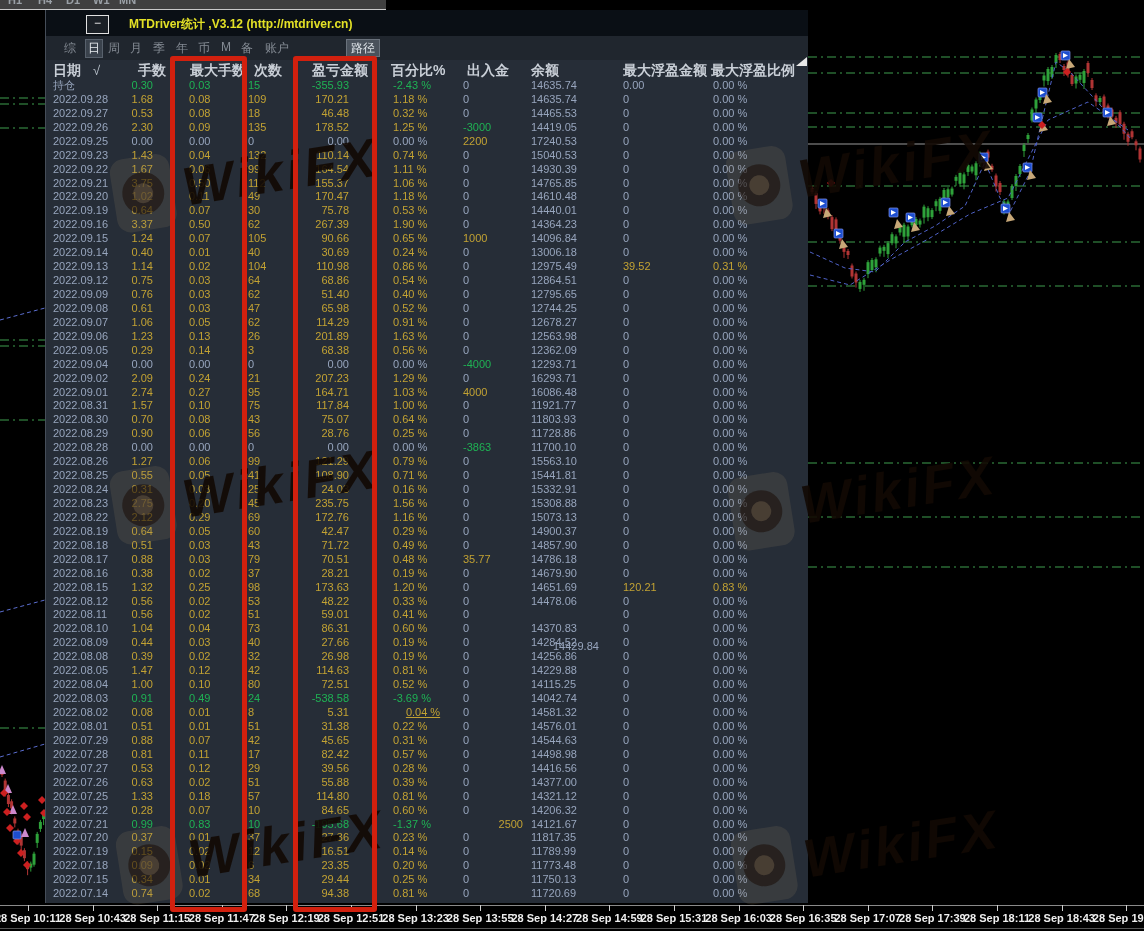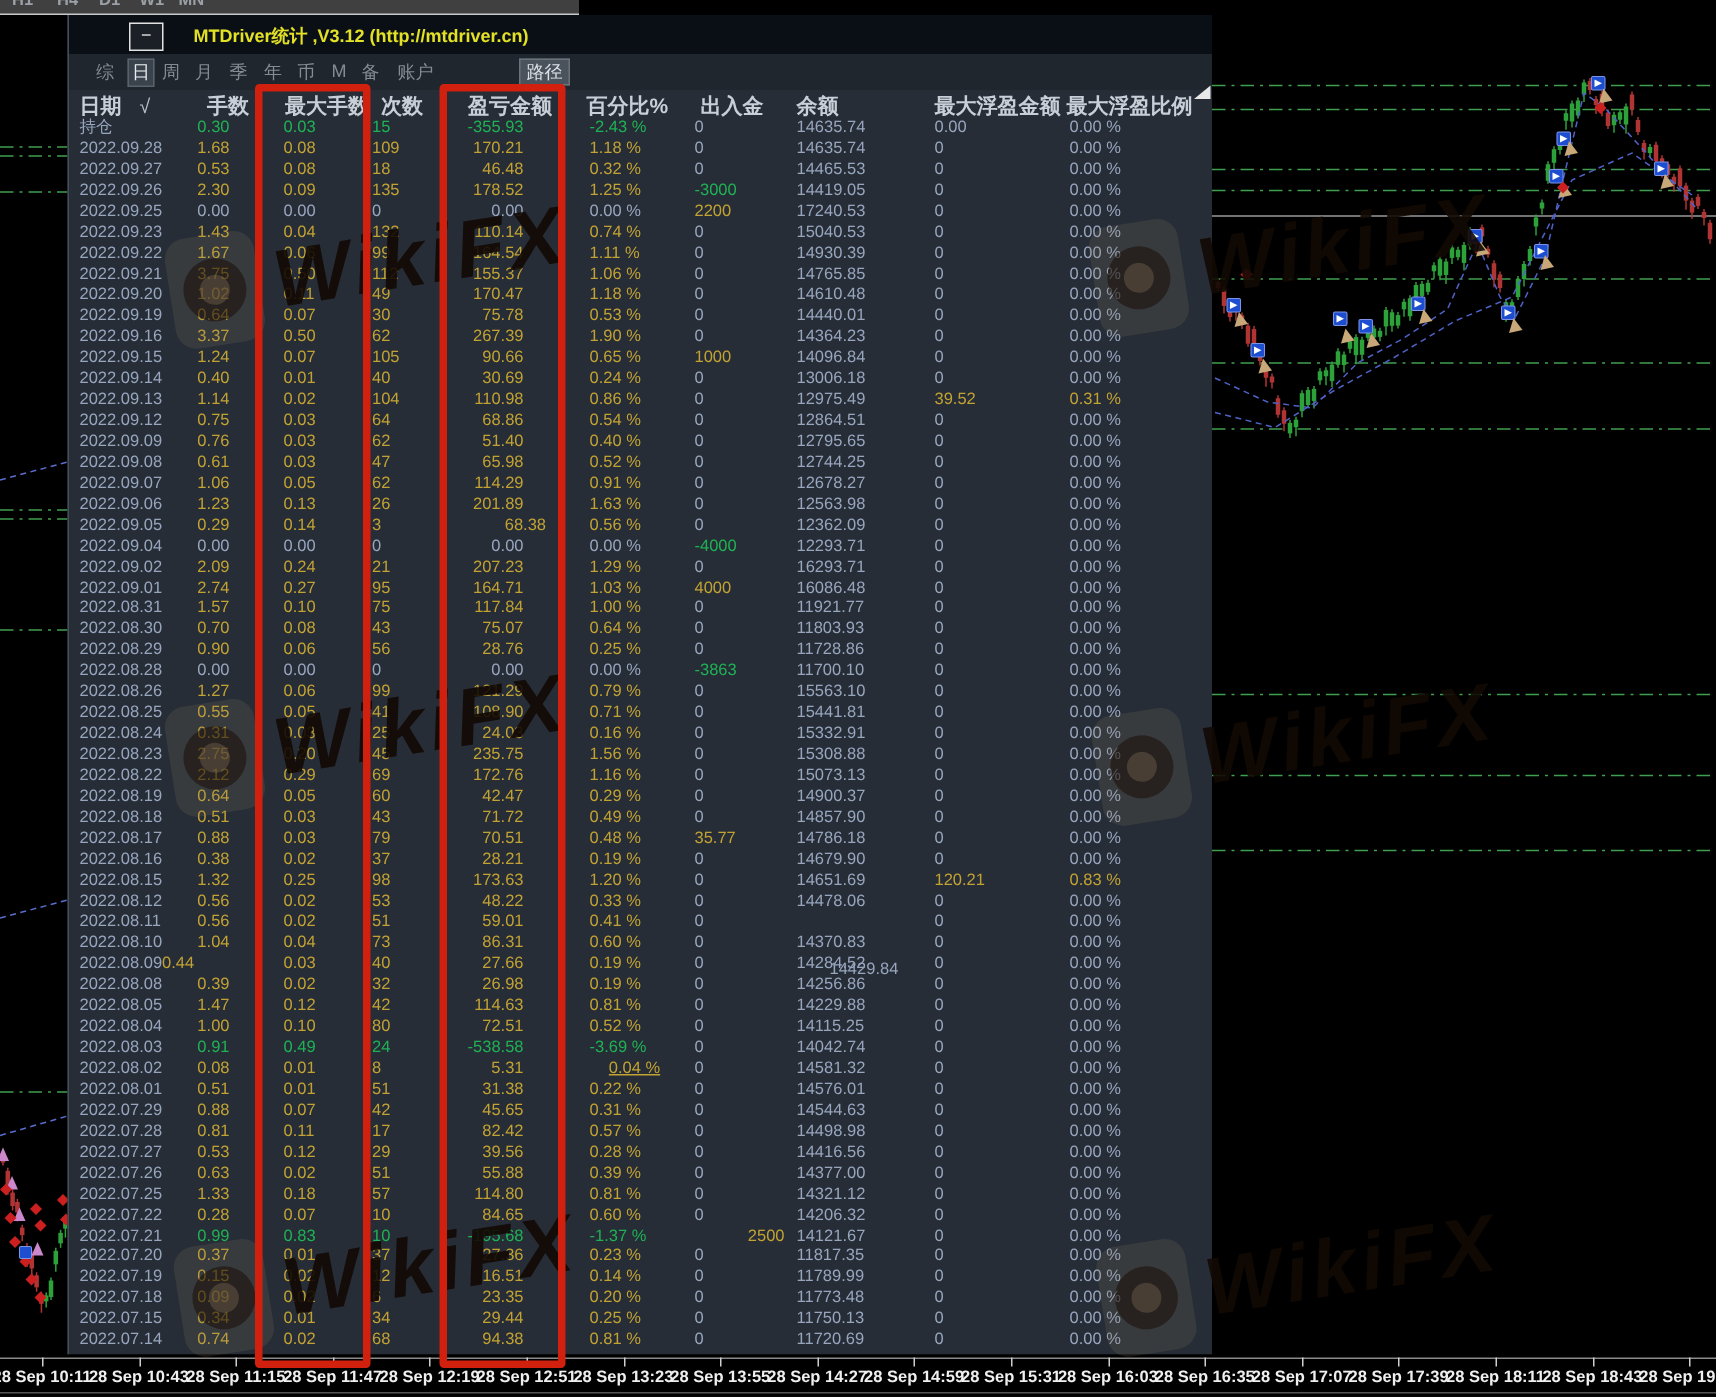--- a/index.html
+++ b/index.html
@@ -654,21 +654,21 @@
           <span class="c t-n" style="left: 417px; width: 60px; text-align: left;">0</span>
           <span class="c t-n" style="left: 485px; width: 80px; text-align: left;">12563.98</span>
           <span class="c t-n" style="left: 577px; width: 80px; text-align: left;">0</span>
           <span class="c t-n" style="left: 667px; width: 88px; text-align: left;">0.00 %</span>
         </div>
         <div class="row" style="top: 333.746px;">
           <span class="c t-n" style="left: 7px; width: 80px; text-align: left;">2022.09.05</span>
           <span class="c t-p" style="left: 62px; width: 45px; text-align: right;">0.29</span>
           <span class="c t-p" style="left: 143px; width: 45px; text-align: left;">0.14</span>
           <span class="c t-p" style="left: 202px; width: 40px; text-align: left;">3</span>
-          <span class="c t-p" style="left: 248px; width: 70px; text-align: right;">68.38</span>
+          <span class="c t-p" style="left: 233px; width: 70px; text-align: right;">68.38</span>
           <span class="c t-p" style="left: 347px; width: 60px; text-align: left;">0.56 %</span>
           <span class="c t-n" style="left: 417px; width: 60px; text-align: left;">0</span>
           <span class="c t-n" style="left: 485px; width: 80px; text-align: left;">12362.09</span>
           <span class="c t-n" style="left: 577px; width: 80px; text-align: left;">0</span>
           <span class="c t-n" style="left: 667px; width: 88px; text-align: left;">0.00 %</span>
         </div>
         <div class="row" style="top: 347.68px;">
           <span class="c t-n" style="left: 7px; width: 80px; text-align: left;">2022.09.04</span>
           <span class="c t-z" style="left: 62px; width: 45px; text-align: right;">0.00</span>
           <span class="c t-z" style="left: 143px; width: 45px; text-align: left;">0.00</span>
@@ -903,21 +903,21 @@
           <span class="c t-p" style="left: 202px; width: 40px; text-align: left;">73</span>
           <span class="c t-p" style="left: 233px; width: 70px; text-align: right;">86.31</span>
           <span class="c t-p" style="left: 347px; width: 60px; text-align: left;">0.60 %</span>
           <span class="c t-n" style="left: 417px; width: 60px; text-align: left;">0</span>
           <span class="c t-n" style="left: 485px; width: 80px; text-align: left;">14370.83</span>
           <span class="c t-n" style="left: 577px; width: 80px; text-align: left;">0</span>
           <span class="c t-n" style="left: 667px; width: 88px; text-align: left;">0.00 %</span>
         </div>
         <div class="row" style="top: 626.36px;">
           <span class="c t-n" style="left: 7px; width: 80px; text-align: left;">2022.08.09</span>
-          <span class="c t-p" style="left: 62px; width: 45px; text-align: left;">0.44</span>
+          <span class="c t-p" style="left: 62px; width: 45px; text-align: right;">0.44</span>
           <span class="c t-p" style="left: 143px; width: 45px; text-align: left;">0.03</span>
           <span class="c t-p" style="left: 202px; width: 40px; text-align: left;">40</span>
           <span class="c t-p" style="left: 233px; width: 70px; text-align: right;">27.66</span>
           <span class="c t-p" style="left: 347px; width: 60px; text-align: left;">0.19 %</span>
           <span class="c t-n" style="left: 417px; width: 60px; text-align: left;">0</span>
           <span class="c t-n" style="left: 485px; width: 80px; text-align: left;">14284.52</span>
           <span class="c t-n" style="left: 577px; width: 80px; text-align: left;">0</span>
           <span class="c t-n" style="left: 667px; width: 88px; text-align: left;">0.00 %</span>
         </div>
         <div class="row" style="top: 640.294px;">

